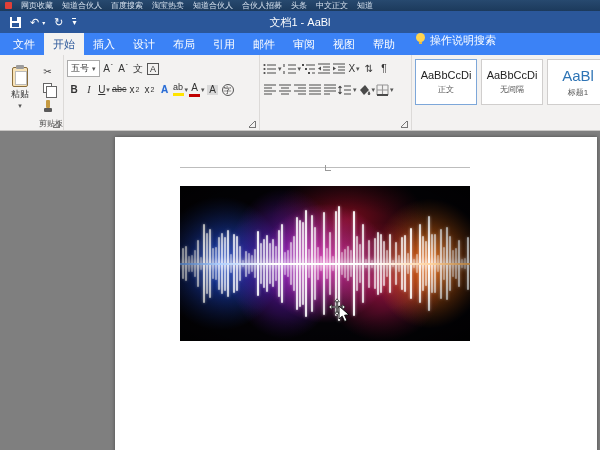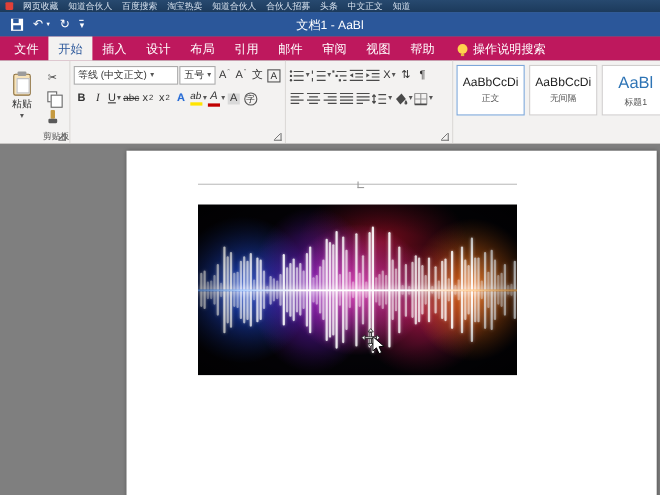--- a/index.html
+++ b/index.html
@@ -22,24 +22,24 @@
   .mini-chev { font-size:6px; margin-left:-6px; }
   .qat-custom { font-size:8px; border-top:1px solid #fff; line-height:6px; padding-top:1px; }
   .win-title { position:absolute; left:50%; transform:translateX(-50%); font-size:11px; }
   .tb-right { margin-left:auto; display:flex; align-items:center; gap:9px; padding-right:8px; }
   .signin { background:rgba(255,255,255,.14); border-radius:2px; padding:2px 9px; font-size:10px; cursor:pointer; }
   .rdo-ic { width:12px; height:10px; border:1px solid #fff; position:relative; }
   .rdo-ic::after { content:""; position:absolute; left:2px; top:2px; width:6px; height:3px; border-left:1px solid #fff; border-top:1px solid #fff; transform:rotate(45deg); }
   .min-ic { width:9px; height:1px; background:#fff; }
 
   
-  .tabsrow { height:22px; background:#be185d; display:flex; align-items:stretch; color:#fff; font-size:11px; padding-left:4px; }
+  .tabsrow { height:22px; background:#3b82f6; display:flex; align-items:stretch; color:#fff; font-size:11px; padding-left:4px; }
   .tab { display:flex; align-items:center; padding:0 9px; cursor:pointer; }
   .tab.active { background:#f3f2f1; color:#2b579a; }
-  .tellme { display:flex; align-items:center; gap:5px; margin-left:12px; cursor:pointer; }
+  .tellme { display:flex; gap:5px; margin-left:12px; cursor:pointer; }
   .bulb { width:9px; height:9px; background:#ffd34d; border-radius:50%; position:relative; }
   .bulb::after { content:""; position:absolute; left:3px; bottom:-2px; width:3px; height:2px; background:#e8b93e; }
 
   
   .ribbon { height:76px; background:#f3f2f1; border-bottom:1px solid #c8c6c4; display:flex; position:relative; overflow:hidden; }
   .group { position:relative; border-right:1px solid #dcdad8; padding:3px 3px 13px 3px; flex:0 0 auto; }
   .group-label { position:absolute; bottom:1px; left:0; right:0; text-align:right; font-size:8px; color:#555; }
   .launcher { position:absolute; right:3px; bottom:2px; width:7px; height:7px; border-right:1px solid #777; border-bottom:1px solid #777; cursor:pointer;
               background:linear-gradient(135deg, transparent 46%, #777 46%, #777 58%, transparent 58%); }
   .chev { font-size:7px; color:#555; line-height:1; }
@@ -63,21 +63,21 @@
   .frow { display:flex; align-items:center; gap:1px; height:21px; }
   .combo { border:1px solid #ababab; background:#fff; font-size:9px; color:#333; height:17px; display:flex; align-items:center; gap:3px; padding:0 3px; cursor:pointer; white-space:nowrap; }
   .combo.fname { width:103px; overflow:hidden; }
   .combo.fsize { width:33px; }
   .tbtn { min-width:14px; height:17px; display:flex; align-items:center; justify-content:center; font-size:10px; color:#333; cursor:pointer; gap:1px; line-height:1; }
   .b-bold { font-weight:bold; }
   .b-italic { font-style:italic; font-family:"Liberation Serif","DejaVu Serif",serif; }
   .b-underline { text-decoration:underline; }
   .b-strike { text-decoration:line-through; font-size:9px; }
   .supmark { font-size:6px; margin-top:-6px; }
-  .stack { display:flex; flex-direction:column; align-items:center; line-height:1;font-style:italic; }
+  .stack { display:flex; flex-direction:column; align-items:center; line-height:1; }
   .cb { width:11px; height:3px; margin-top:1px; }
   .cb-red { background:#c00000; } .cb-yellow { background:#ffe400; }
   .fx { color:#2b6cd4; text-shadow:0 0 1px #9ec3f0; font-weight:bold; }
   .shaded { background:#d9d9d9; padding:0 2px; }
   .enclose { border:1px solid #555; border-radius:50%; font-size:8px; width:12px; height:12px; line-height:11px; text-align:center; }
   .boxed { border:1px solid #555; font-size:9px; line-height:10px; padding:0 2px; }
   sub.m, sup.m { font-size:7px; }
 
   
   .g-para { width:152px; }
@@ -179,24 +179,20 @@
         <span class="sic">
             <span class="brush-ic"></span>
           </span>
       </div>
       <span class="group-label">剪贴板</span>
       <span class="launcher"></span>
     </div>
 
     <div class="group g-font">
       <div class="frow">
-        <div class="combo fname">
-          <span>等线 (中文正文)</span>
-          <span class="chev">▾</span>
-        </div>
         <div class="combo fsize">
           <span>五号</span>
           <span class="chev">▾</span>
         </div>
         <span class="tbtn">
             <span>A</span>
             <span class="supmark">ˆ</span>
           </span>
         <span class="tbtn">
             <span>A</span>

